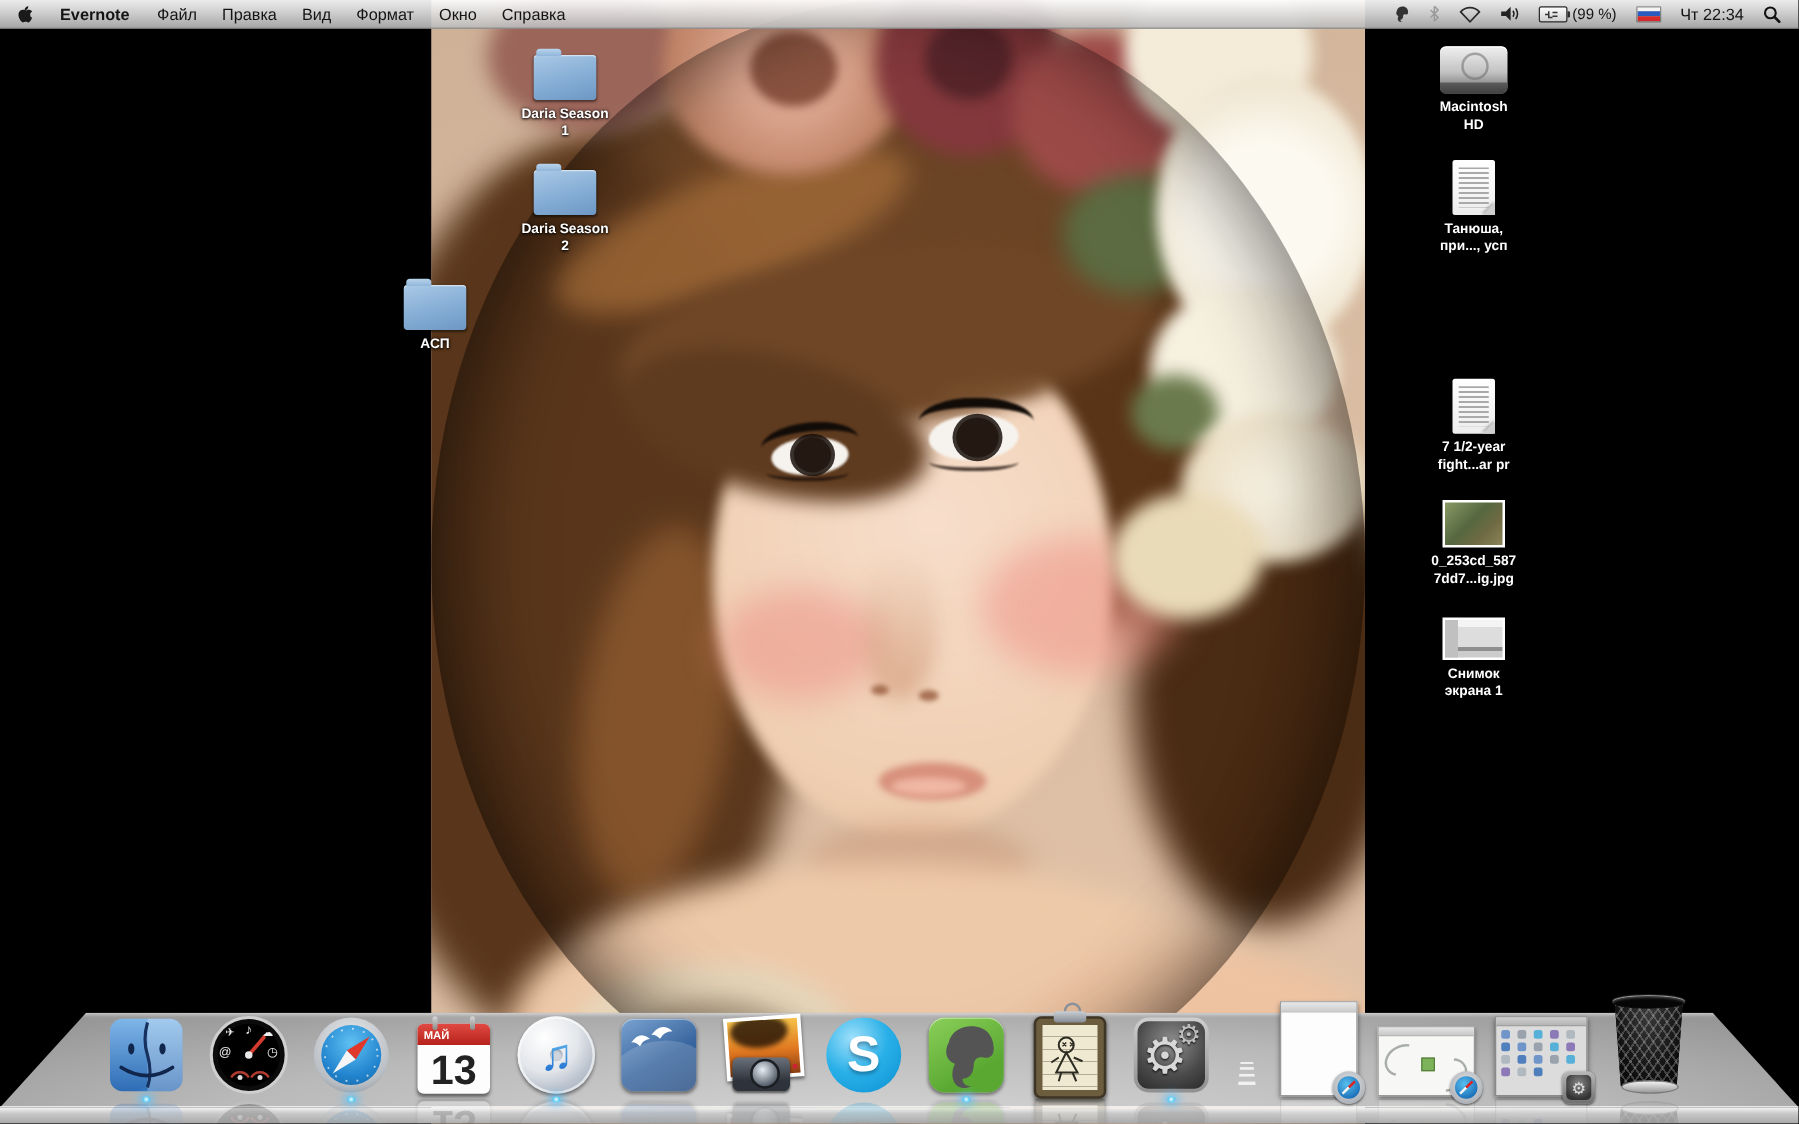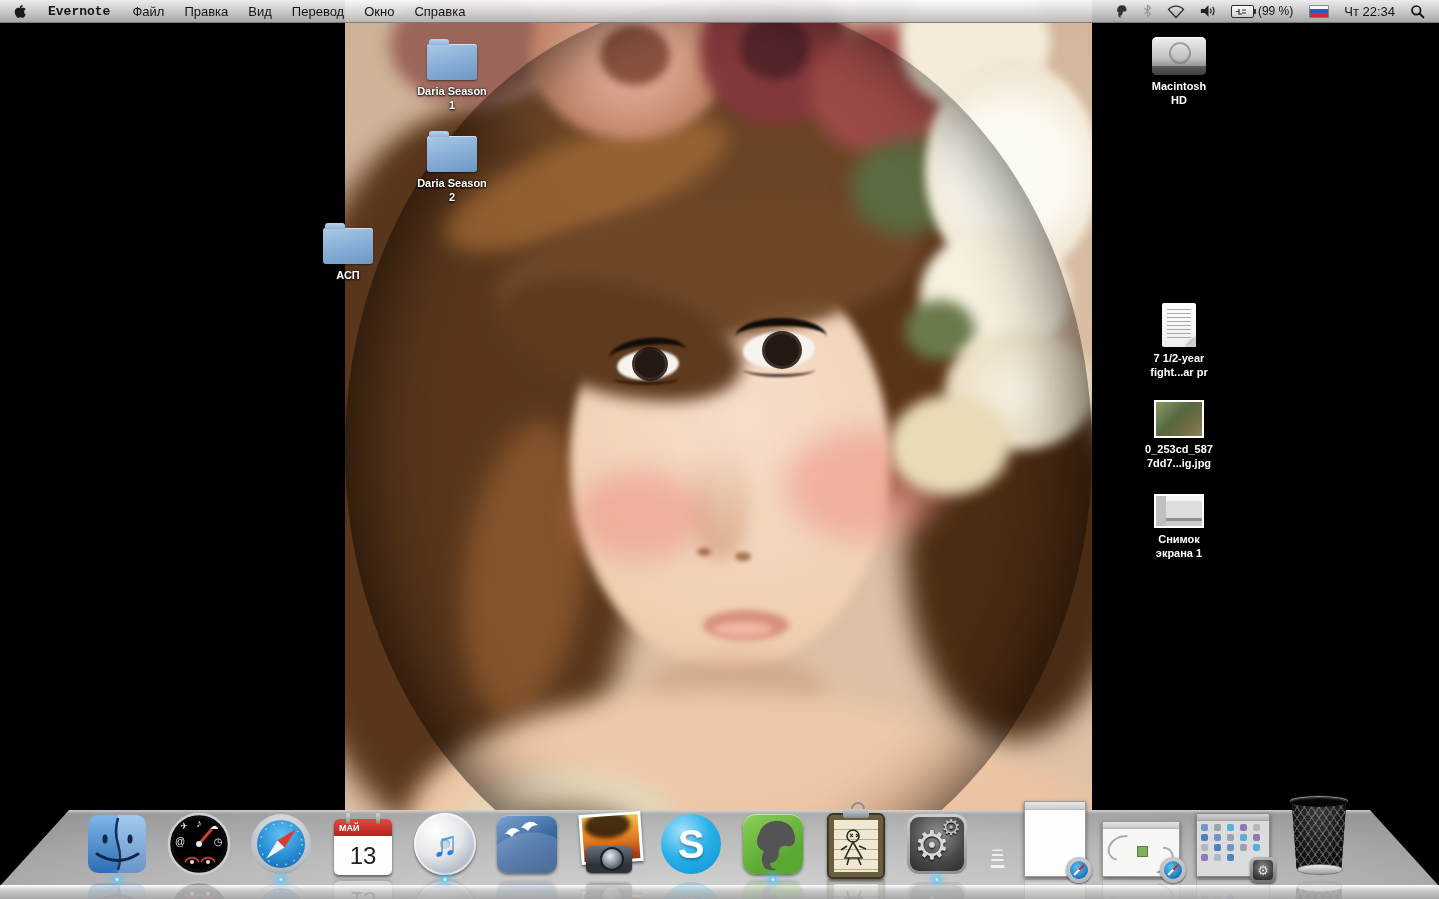--- a/index.html
+++ b/index.html
@@ -101,21 +101,21 @@
       linear-gradient(180deg,#f4f4f4 0 18%,#dddddd 18% 72%,#8f8f8f 72% 82%,#cccccc 82% 100%);}
 
   
   #menubar{position:absolute;left:0;top:0;width:1439px;height:22px;z-index:50;
     background:linear-gradient(180deg,rgba(253,253,253,.93) 0%,rgba(222,222,222,.92) 48%,rgba(186,186,186,.90) 100%);
     border-bottom:1px solid rgba(60,60,60,.65);display:flex;align-items:center;
     font-size:13px;color:#141414;}
   .mb-left{display:flex;align-items:center;height:100%;}
   .mb-item{padding:0 10px;height:100%;display:flex;align-items:center;cursor:default;}
   .mb-apple{padding:0 9px 0 14px;}
-  .mb-app{font-weight:bold;padding:0 12px;font-family:Liberation Mono, monospace;}
+  .mb-app{font-weight:bold;padding:0 12px;}
   .mb-right{margin-left:auto;display:flex;align-items:center;height:100%;gap:0;}
   .st-item{display:flex;align-items:center;height:100%;padding:0 7px;}
   .st-clock{font-size:13px;padding:0 8px;}
   .st-batt-label{font-size:12px;padding:0 2px 0 4px;}
   .flag{width:18px;height:11px;border-radius:1px;overflow:hidden;border:1px solid rgba(0,0,0,.35);
     display:flex;flex-direction:column;}
   .flag span{flex:1;}
   .flag .w{background:#f4f4f4;} .flag .bl{background:#2a5bbf;} .flag .r{background:#d92a2a;}
   .batt{position:relative;width:21px;height:11px;border:1px solid #2e2e2e;border-radius:2px;
     background:linear-gradient(#fdfdfd,#cfcfcf);display:flex;align-items:center;justify-content:center;}
@@ -135,21 +135,21 @@
     -webkit-box-reflect:below 2px linear-gradient(to bottom,transparent 60%,rgba(0,0,0,.28));}
   .ind{position:absolute;bottom:17px;width:8px;height:5px;border-radius:50%;z-index:3;
     background:radial-gradient(circle,#eaffff 0%,#59c8f5 55%,rgba(60,150,240,0) 100%);
     box-shadow:0 0 7px 2px rgba(90,195,255,.85);}
   
   .ical{position:absolute;left:4px;top:8px;width:58px;height:56px;background:#fdfdfd;border-radius:5px;
     box-shadow:0 2px 3px rgba(0,0,0,.5);overflow:visible;}
   .ical-head{height:17px;border-radius:5px 5px 0 0;background:linear-gradient(#e04a42,#b6231c);
     color:#fff;font-size:9px;font-weight:bold;display:flex;align-items:center;padding-left:5px;}
   .ical-day{position:absolute;left:0;right:0;top:17px;bottom:0;display:flex;align-items:center;justify-content:center;
-    font-size:24px;font-weight:normal;color:#222;}
+    font-size:33px;font-weight:bold;color:#222;}
   .ring{position:absolute;top:-6px;width:4px;height:11px;background:linear-gradient(#d8d8d8,#8a8a8a);border-radius:2px;}
   
   .skype{position:absolute;left:3px;top:3px;width:60px;height:60px;border-radius:50%;
     background:radial-gradient(circle at 35% 28%,#9fe0fa 0%,#29b0e8 48%,#0b8fd0 100%);
     display:flex;align-items:center;justify-content:center;color:#fff;font-size:40px;font-weight:bold;
     text-shadow:0 2px 3px rgba(0,30,60,.35);}
   
   .itunes{position:absolute;left:2px;top:2px;width:62px;height:62px;border-radius:50%;
     background:radial-gradient(circle at 35% 28%,#ffffff 0%,#e3e6ea 45%,#bcc4cf 68%,#98a2b0 100%);
     box-shadow:inset 0 0 0 2px rgba(255,255,255,.6),0 2px 3px rgba(0,0,0,.45);
@@ -319,20 +319,27 @@
     <div class="ic ic-hd"></div>
     <div class="dlabel">Macintosh
 HD</div>
   </div>
 
   <div class="dicon" style="left:293px;top:222px">
     <div class="ic ic-folder"></div>
     <div class="dlabel">АСП</div>
   </div>
 
+  <div class="dicon" style="left:1124px;top:128px">
+    <div class="ic ic-page ic-txt">
+      <div class="plines"></div>
+    </div>
+    <div class="dlabel">Танюша,
+при..., усп</div>
+  </div>
 
   <div class="dicon" style="left:1124px;top:303px">
     <div class="ic ic-page ic-txt">
       <div class="plines"></div>
     </div>
     <div class="dlabel">7 1/2-year
 fight...ar pr</div>
   </div>
 
   <div class="dicon" style="left:1124px;top:400px">
@@ -602,21 +609,21 @@
             M12.6,11.0 c-0.3,0.8 -0.5,1.1 -0.9,1.8 c-0.6,0.9 -1.4,2.1 -2.4,2.1 c-0.9,0 -1.1,-0.6 -2.3,-0.6
             c-1.2,0 -1.5,0.6 -2.3,0.6 c-1.0,0 -1.8,-1.0 -2.4,-2.0 C0.6,10.3 0.4,7.4 1.5,5.8
             c0.7,-1.1 1.9,-1.8 3.0,-1.8 c1.1,0 1.8,0.6 2.7,0.6 c0.9,0 1.4,-0.6 2.7,-0.6
             c1.0,0 2.0,0.5 2.7,1.5 c-2.4,1.3 -2.0,4.6 0,5.5 Z"></path>
         </svg>
       </div>
       <div class="mb-item mb-app">Evernote</div>
       <div class="mb-item">Файл</div>
       <div class="mb-item">Правка</div>
       <div class="mb-item">Вид</div>
-      <div class="mb-item">Перевод</div>
+      <div class="mb-item">Формат</div>
       <div class="mb-item">Окно</div>
       <div class="mb-item">Справка</div>
     </div>
     <div class="mb-right">
       <div class="st-item">
         <svg width="16" height="16" viewBox="0 0 64 64">
           <path d="M18,22 C20,13 28,9 36,9 C48,9 54,17 54,27 C54,33 50,35 46,34
                    C42,33 38,35 38,40 C38,47 34,51 29,51 C29,55 32,57 36,57
                    C30,60 24,58 22,53 C20,48 21,43 23,39 C16,37 14,29 18,22 Z" fill="#333"></path>
         </svg>

